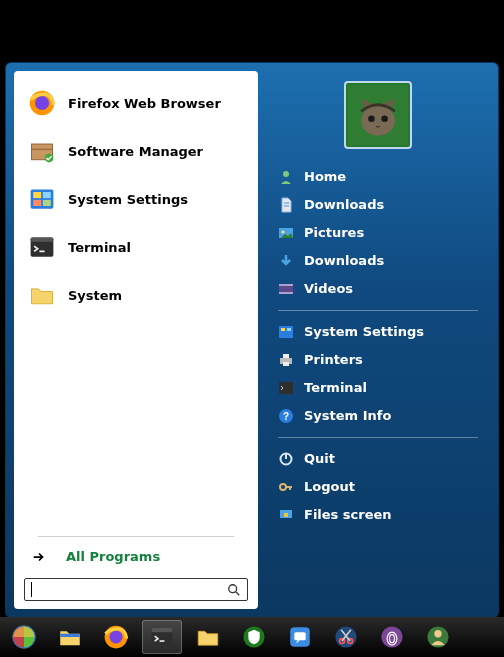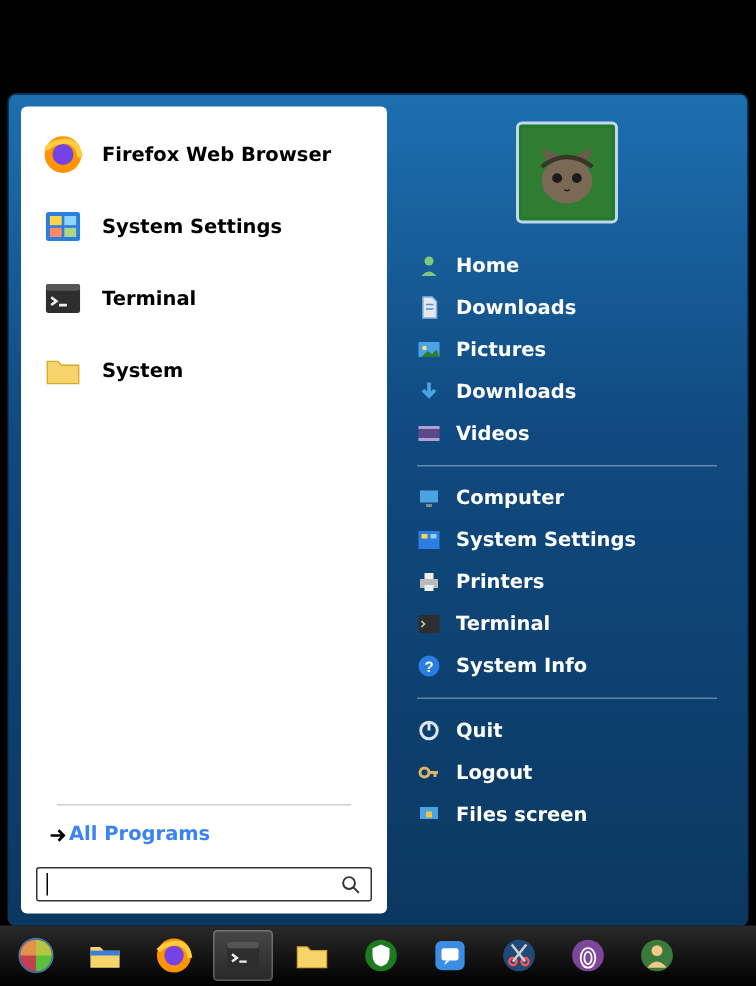--- a/index.html
+++ b/index.html
@@ -60,24 +60,25 @@
 
   .left-divider {
     height: 1px;
     background: #d0d0d0;
     margin: 2px 24px 4px 24px;
   }
 
   .all-programs {
     display: flex;
     align-items: center;
+    gap: 20px;
     padding: 8px 18px;
     cursor: pointer;
     font-weight: 600;
-    color: #3b82f6;
+    color: #15803d;
   }
   .all-programs svg { width: 14px; height: 14px; }
 
   .search-box {
     margin: 6px 10px 2px 10px;
     display: flex;
     align-items: center;
     border: 1px solid #333;
     border-radius: 2px;
     padding: 3px 6px;
@@ -113,21 +114,21 @@
     margin: 6px 0 14px 0;
     background: #237a2f;
     display: flex;
     align-items: center;
     justify-content: center;
     overflow: hidden;
   }
 
   .right-item {
     display: flex;
-    align-items: center;
+    align-items: flex-start;
     gap: 10px;
     padding: 6px 8px;
     cursor: pointer;
     font-weight: 600;
     border-radius: 3px;
   }
   .right-icon {
     width: 16px; height: 16px; flex-shrink:0;
     display: flex; align-items: center; justify-content: center;
   }
@@ -178,20 +179,31 @@
       <span class="app-icon">
         <svg viewBox="0 0 32 32" class="firefox-svg">
             <circle class="outer" cx="16" cy="16" r="14"></circle>
             <circle class="inner" cx="16" cy="16" r="8"></circle>
             <path d="M3 12 Q10 5 20 6 Q28 8 29 18" fill="none" stroke="#ffcd3f" stroke-width="4"></path>
           </svg>
       </span>
       <span>Firefox Web Browser</span>
     </div>
 
+    <div class="app-item">
+      <span class="app-icon">
+        <svg viewBox="0 0 32 32">
+            <rect x="4" y="8" width="24" height="18" fill="#c89662" stroke="#8a5a2b"></rect>
+            <line x1="4" y1="14" x2="28" y2="14" stroke="#8a5a2b"></line>
+            <circle cx="24" cy="24" r="5" fill="#3fa93f"></circle>
+            <path d="M21 24 l2 2 l4 -4" stroke="#fff" fill="none" stroke-width="1.5"></path>
+          </svg>
+      </span>
+      <span>Software Manager</span>
+    </div>
 
     <div class="app-item">
       <span class="app-icon">
         <svg viewBox="0 0 32 32">
             <rect x="3" y="5" width="26" height="22" rx="2" fill="#2b7de0"></rect>
             <rect x="6" y="8" width="9" height="7" fill="#ffd54a"></rect>
             <rect x="17" y="8" width="9" height="7" fill="#8fd4ff"></rect>
             <rect x="6" y="17" width="9" height="7" fill="#ff8a65"></rect>
             <rect x="17" y="17" width="9" height="7" fill="#aed581"></rect>
           </svg>
@@ -301,29 +313,20 @@
           </svg>
         </span>
       <span>Videos</span>
     </div>
 
     <div class="right-divider"></div>
 
     <div class="right-item">
       <span class="right-icon">
           <svg viewBox="0 0 16 16">
-            <rect x="2" y="3" width="12" height="8" fill="#4aa3e2"></rect>
-            <rect x="6" y="12" width="4" height="2" fill="#888"></rect>
-          </svg>
-        </span>
-      <span>Computer</span>
-    </div>
-    <div class="right-item">
-      <span class="right-icon">
-          <svg viewBox="0 0 16 16">
             <rect x="1" y="2" width="14" height="12" fill="#2b7de0"></rect>
             <rect x="3" y="4" width="4" height="3" fill="#ffd54a"></rect>
             <rect x="9" y="4" width="4" height="3" fill="#8fd4ff"></rect>
           </svg>
         </span>
       <span>System Settings</span>
     </div>
     <div class="right-item">
       <span class="right-icon">
           <svg viewBox="0 0 16 16">

